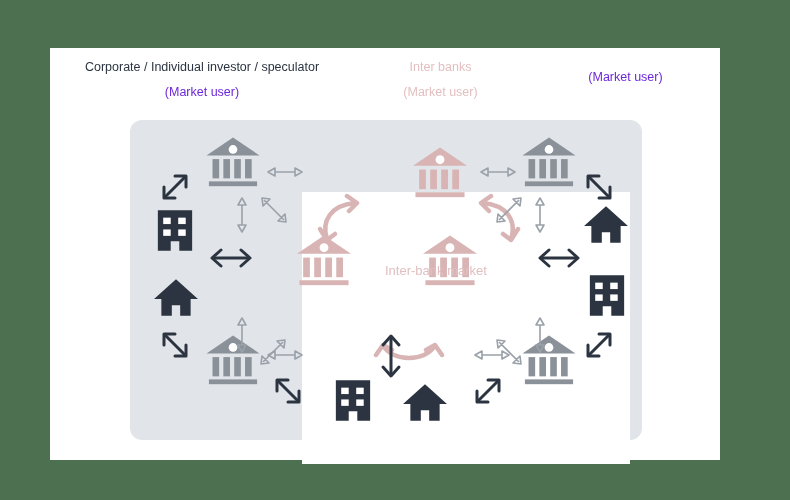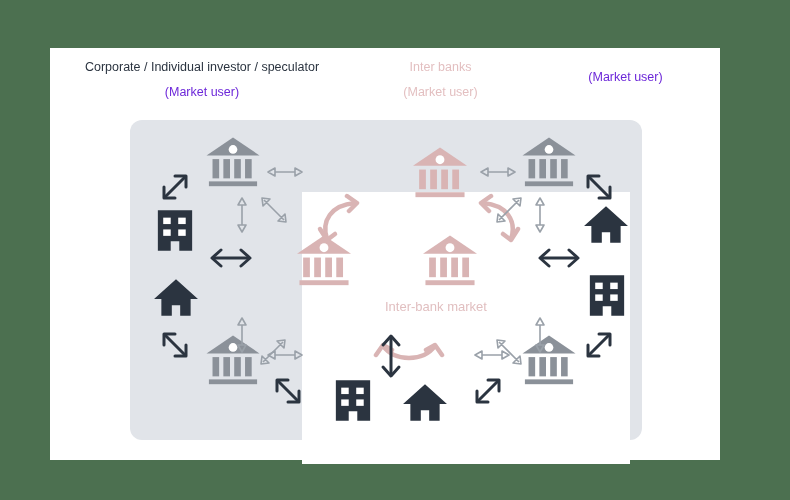--- a/index.html
+++ b/index.html
@@ -98,21 +98,20 @@
   .ic {
     position: absolute;
     line-height: 0;
   }
 
   .center-label {
     position: absolute;
     font-size: 13px;
     color: #e1bfc0;
     white-space: nowrap;
-    margin-top: 36px;
   }
 </style>
 </head>
 <body>
 
 <div id="stage">
 
   <div class="card">
 
     <div class="headings">

